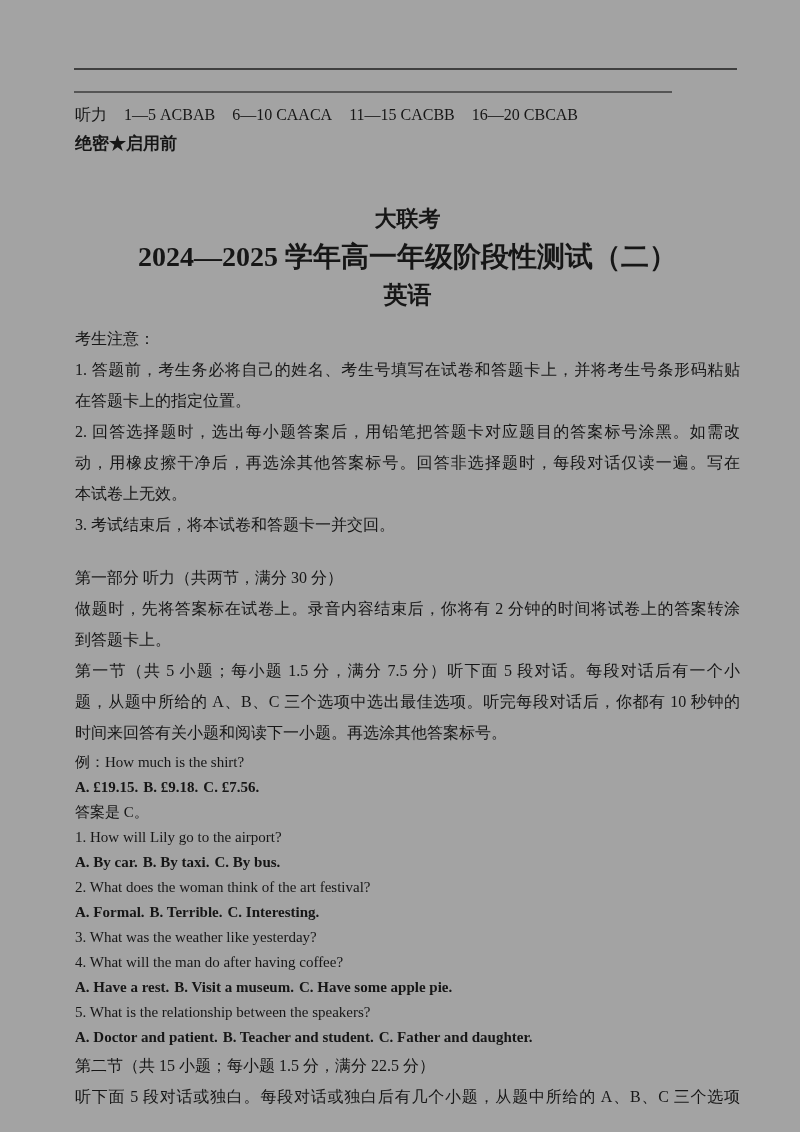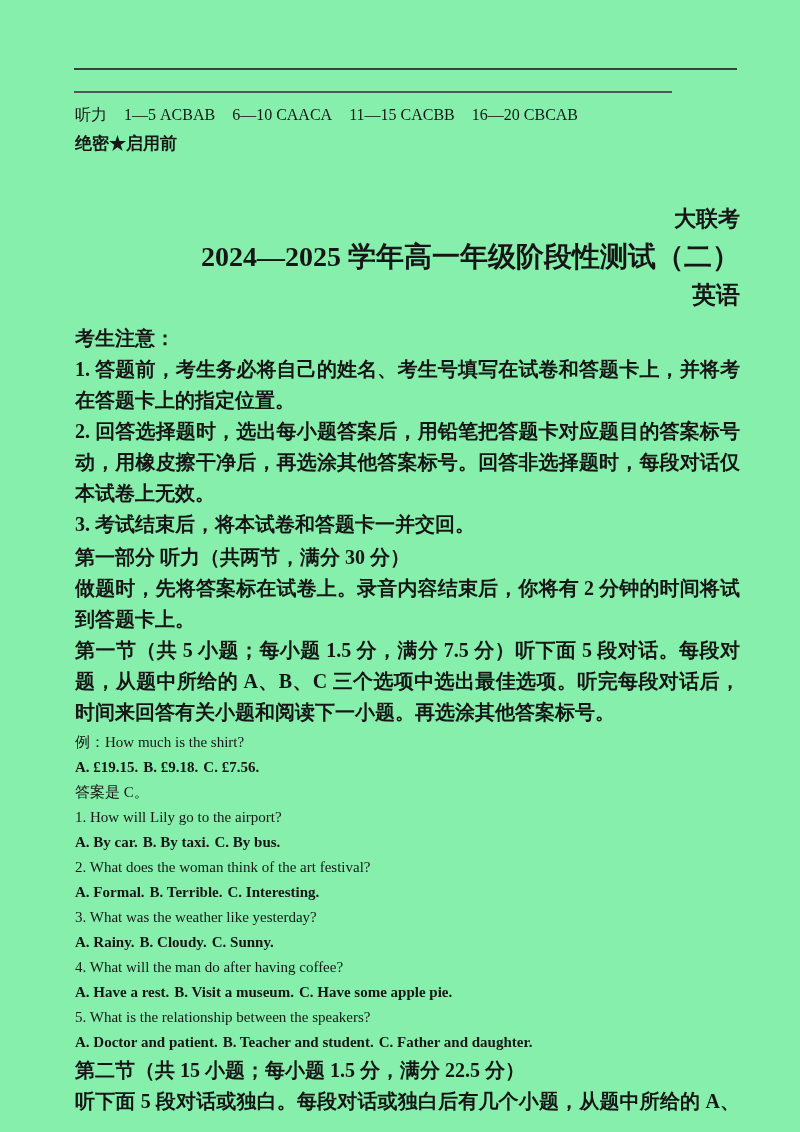--- a/index.html
+++ b/index.html
@@ -1,49 +1,49 @@
 <!DOCTYPE html>
 <html><head>
 <meta charset="utf-8">
 <style>
   html,body { margin:0; padding:0; }
   body { background:#ffffff; }
   .page {
     position:relative;
     width:800px; height:1132px;
     margin:0 auto;
-    background:#86efac;
+    background:#a3a3a3;
     color:#161616;
     font-family:"Liberation Serif","DejaVu Serif",serif;
     overflow:hidden;
   }
   .rule { height:2px; background:#3f3f3f; margin-left:74px; }
   .rule-thick { margin-top:68px; width:663px; }
   .rule-thin  { margin-top:21px; width:598px; background:#555555; }
 
   .content { padding:0 60px 0 75px; }
 
   .line { white-space:pre-wrap; overflow:hidden; }
 
   .ansline { margin-top:11px; font-size:16px; line-height:22px; height:22px; }
   .ansline .group { margin-right:17px; }
   .ansline .group:last-child { margin-right:0; }
 
   .secret { margin-top:5px; font-size:17px; font-weight:700; line-height:25px; height:25px; }
 
-  .titleblock { text-align:right; font-weight:700;margin-top:44px; }
+  .titleblock { text-align:center; font-weight:700;margin-top:44px; }
   .exam-name    { margin-top:8px; font-size:22px; line-height:38px; height:38px; }
   .exam-session { font-size:28px; line-height:38px; height:38px; }
   .subject      { font-size:24px; line-height:38px; height:38px; }
 
-  .cnb { font-size:20px; font-weight:700; line-height:31px; height:31px; }
+  .cnb { font-size:16px; font-weight:400; line-height:31px; height:31px; }
   .fill { text-align:justify; text-align-last:justify; text-justify:inter-character; }
 
   .notice-heading { margin-top:9px; }
-  .part-heading { margin-top:2px; }
+  .part-heading { margin-top:22px; }
 
   .en { font-size:15px; font-weight:400; line-height:25px; height:25px; }
   .en-first { margin-top:2px; }
   .op { margin-right:5px;font-weight:bold; }
   .op:last-child { margin-right:0; }
 </style>
 </head>
 <body>
 
 <div class="page">
@@ -83,21 +83,20 @@
     <div class="line en"><span class="op">A. £19.15.</span><span class="op">B. £9.18.</span><span class="op">C. £7.56.</span></div>
     <div class="line en">答案是 C。</div>
 
     <div class="line en">1. How will Lily go to the airport?</div>
     <div class="line en"><span class="op">A. By car.</span><span class="op">B. By taxi.</span><span class="op">C. By bus.</span></div>
 
     <div class="line en">2. What does the woman think of the art festival?</div>
     <div class="line en"><span class="op">A. Formal.</span><span class="op">B. Terrible.</span><span class="op">C. Interesting.</span></div>
 
     <div class="line en">3. What was the weather like yesterday?</div>
-    <div class="line en"><span class="op">A. Rainy.</span><span class="op">B. Cloudy.</span><span class="op">C. Sunny.</span></div>
 
     <div class="line en">4. What will the man do after having coffee?</div>
     <div class="line en"><span class="op">A. Have a rest.</span><span class="op">B. Visit a museum.</span><span class="op">C. Have some apple pie.</span></div>
 
     <div class="line en">5. What is the relationship between the speakers?</div>
     <div class="line en"><span class="op">A. Doctor and patient.</span><span class="op">B. Teacher and student.</span><span class="op">C. Father and daughter.</span></div>
 
     <div class="line cnb">第二节（共 15 小题；每小题 1.5 分，满分 22.5 分）</div>
     <div class="line cnb fill">听下面 5 段对话或独白。每段对话或独白后有几个小题，从题中所给的 A、B、C 三个选项</div>
 

